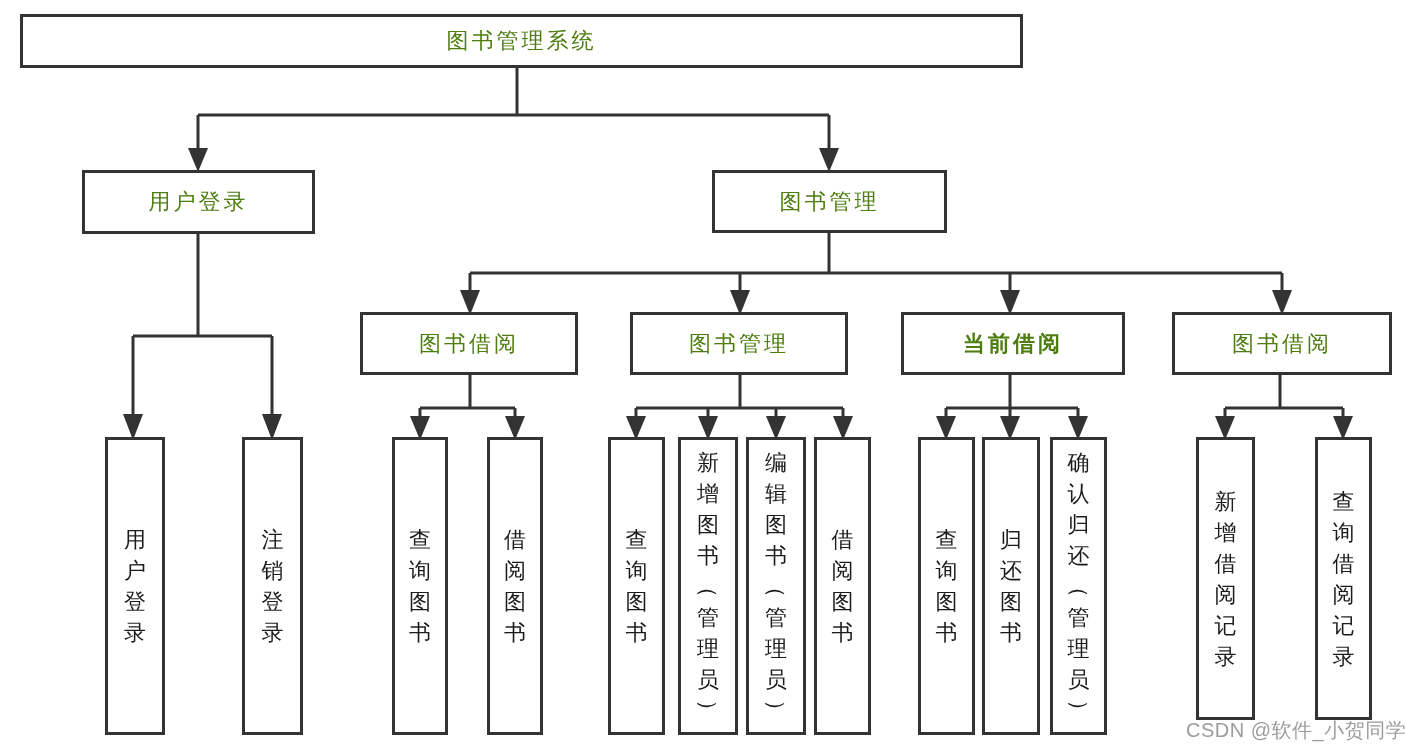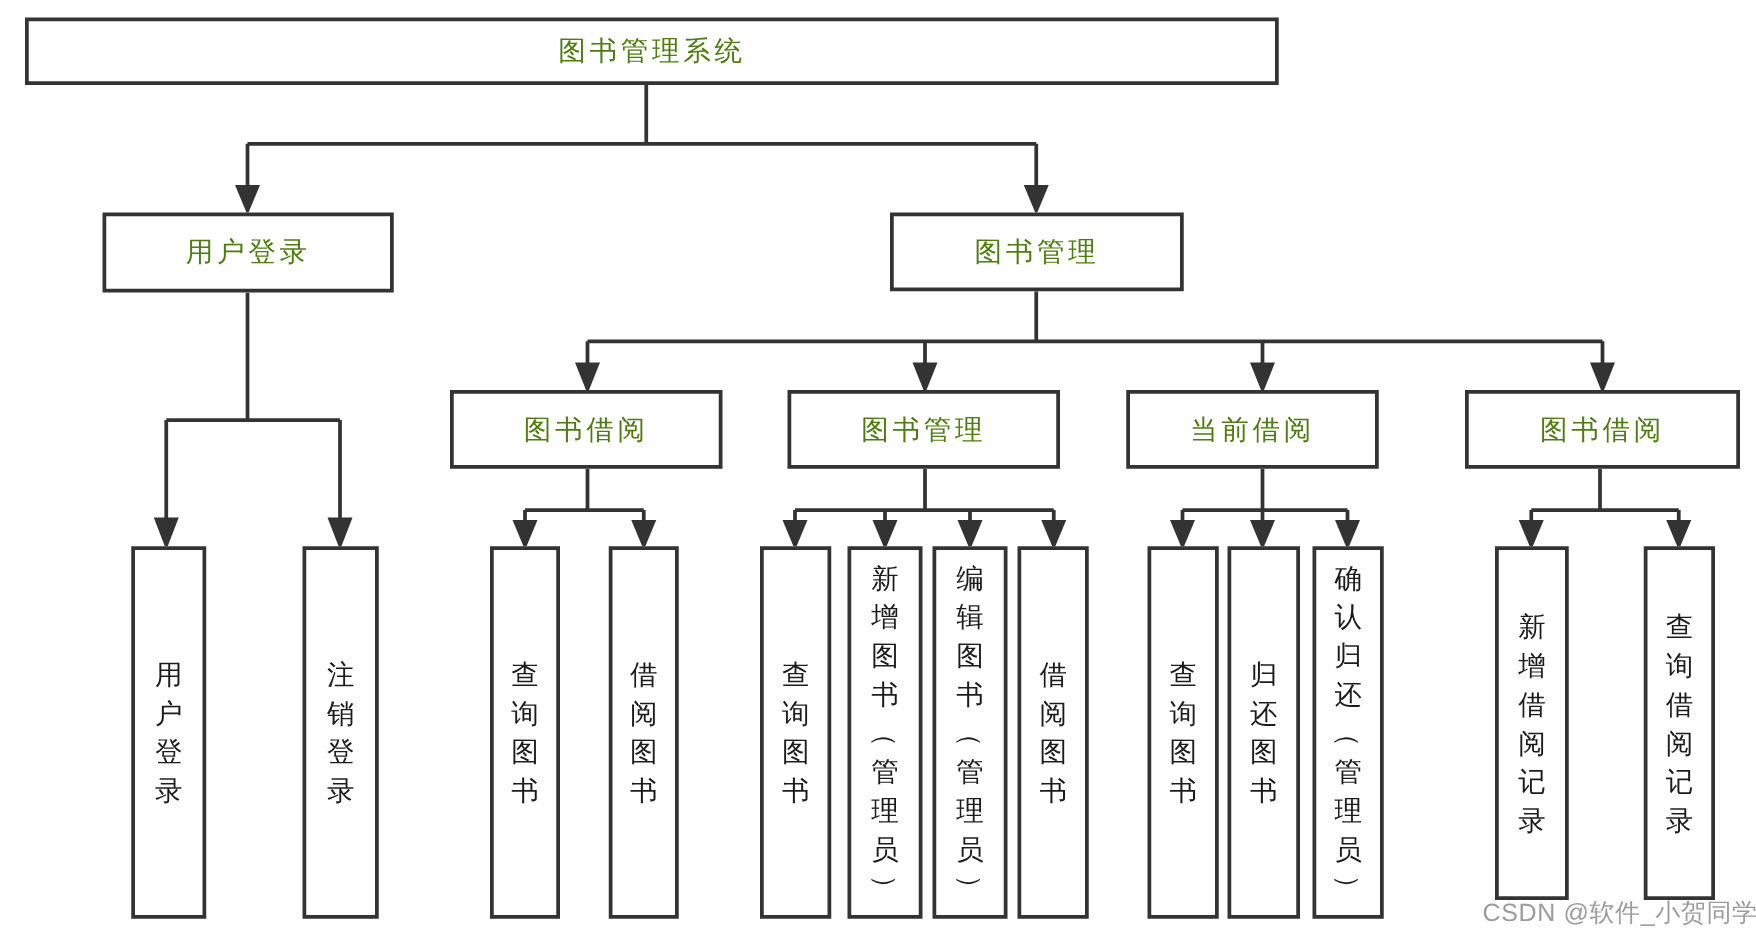--- a/index.html
+++ b/index.html
@@ -147,21 +147,21 @@
   <div class="box" style="left:712px;top:170px;width:235px;height:63px;">
     <span class="hlabel">图书管理</span>
   </div>
 
   <div class="box" style="left:360px;top:312px;width:218px;height:63px;">
     <span class="hlabel">图书借阅</span>
   </div>
   <div class="box" style="left:630px;top:312px;width:218px;height:63px;">
     <span class="hlabel">图书管理</span>
   </div>
-  <div class="box" style="left:901px;top:312px;width:202px;height:63px;">
+  <div class="box" style="left:901px;top:312px;width:224px;height:63px;font-weight:bold;">
     <span class="hlabel">当前借阅</span>
   </div>
   <div class="box" style="left:1172px;top:312px;width:220px;height:63px;">
     <span class="hlabel">图书借阅</span>
   </div>
 
   <div class="box leaf" style="left:105px;width:60px;">
     <div class="vtext">
         <span>用</span>
         <span>户</span>

